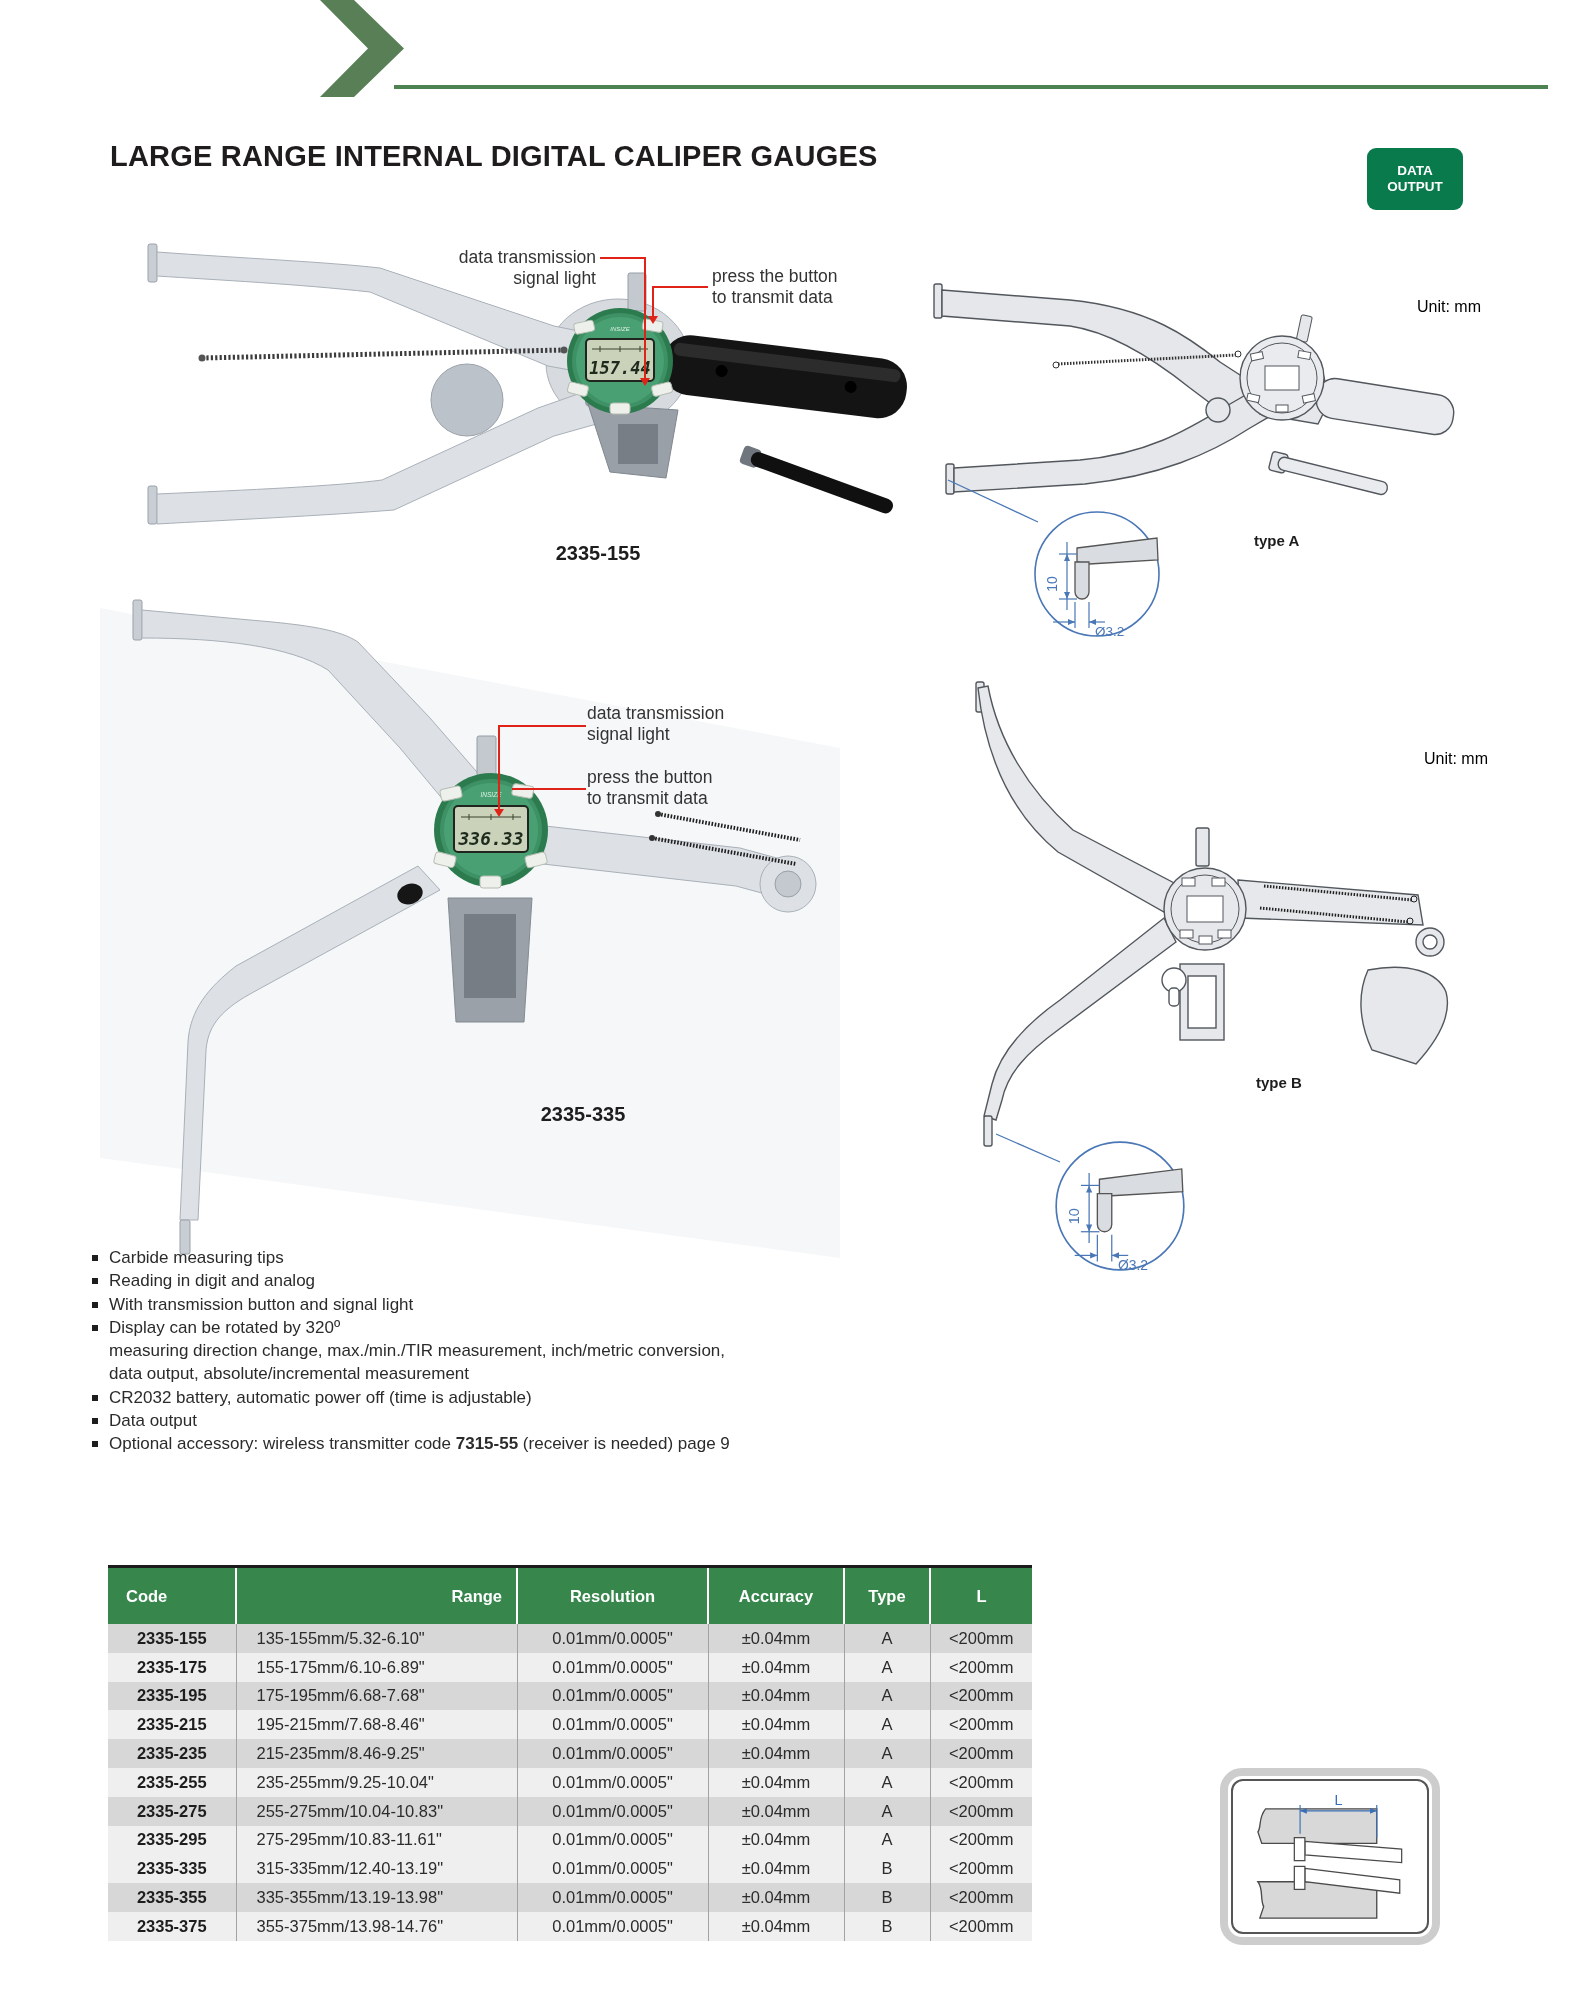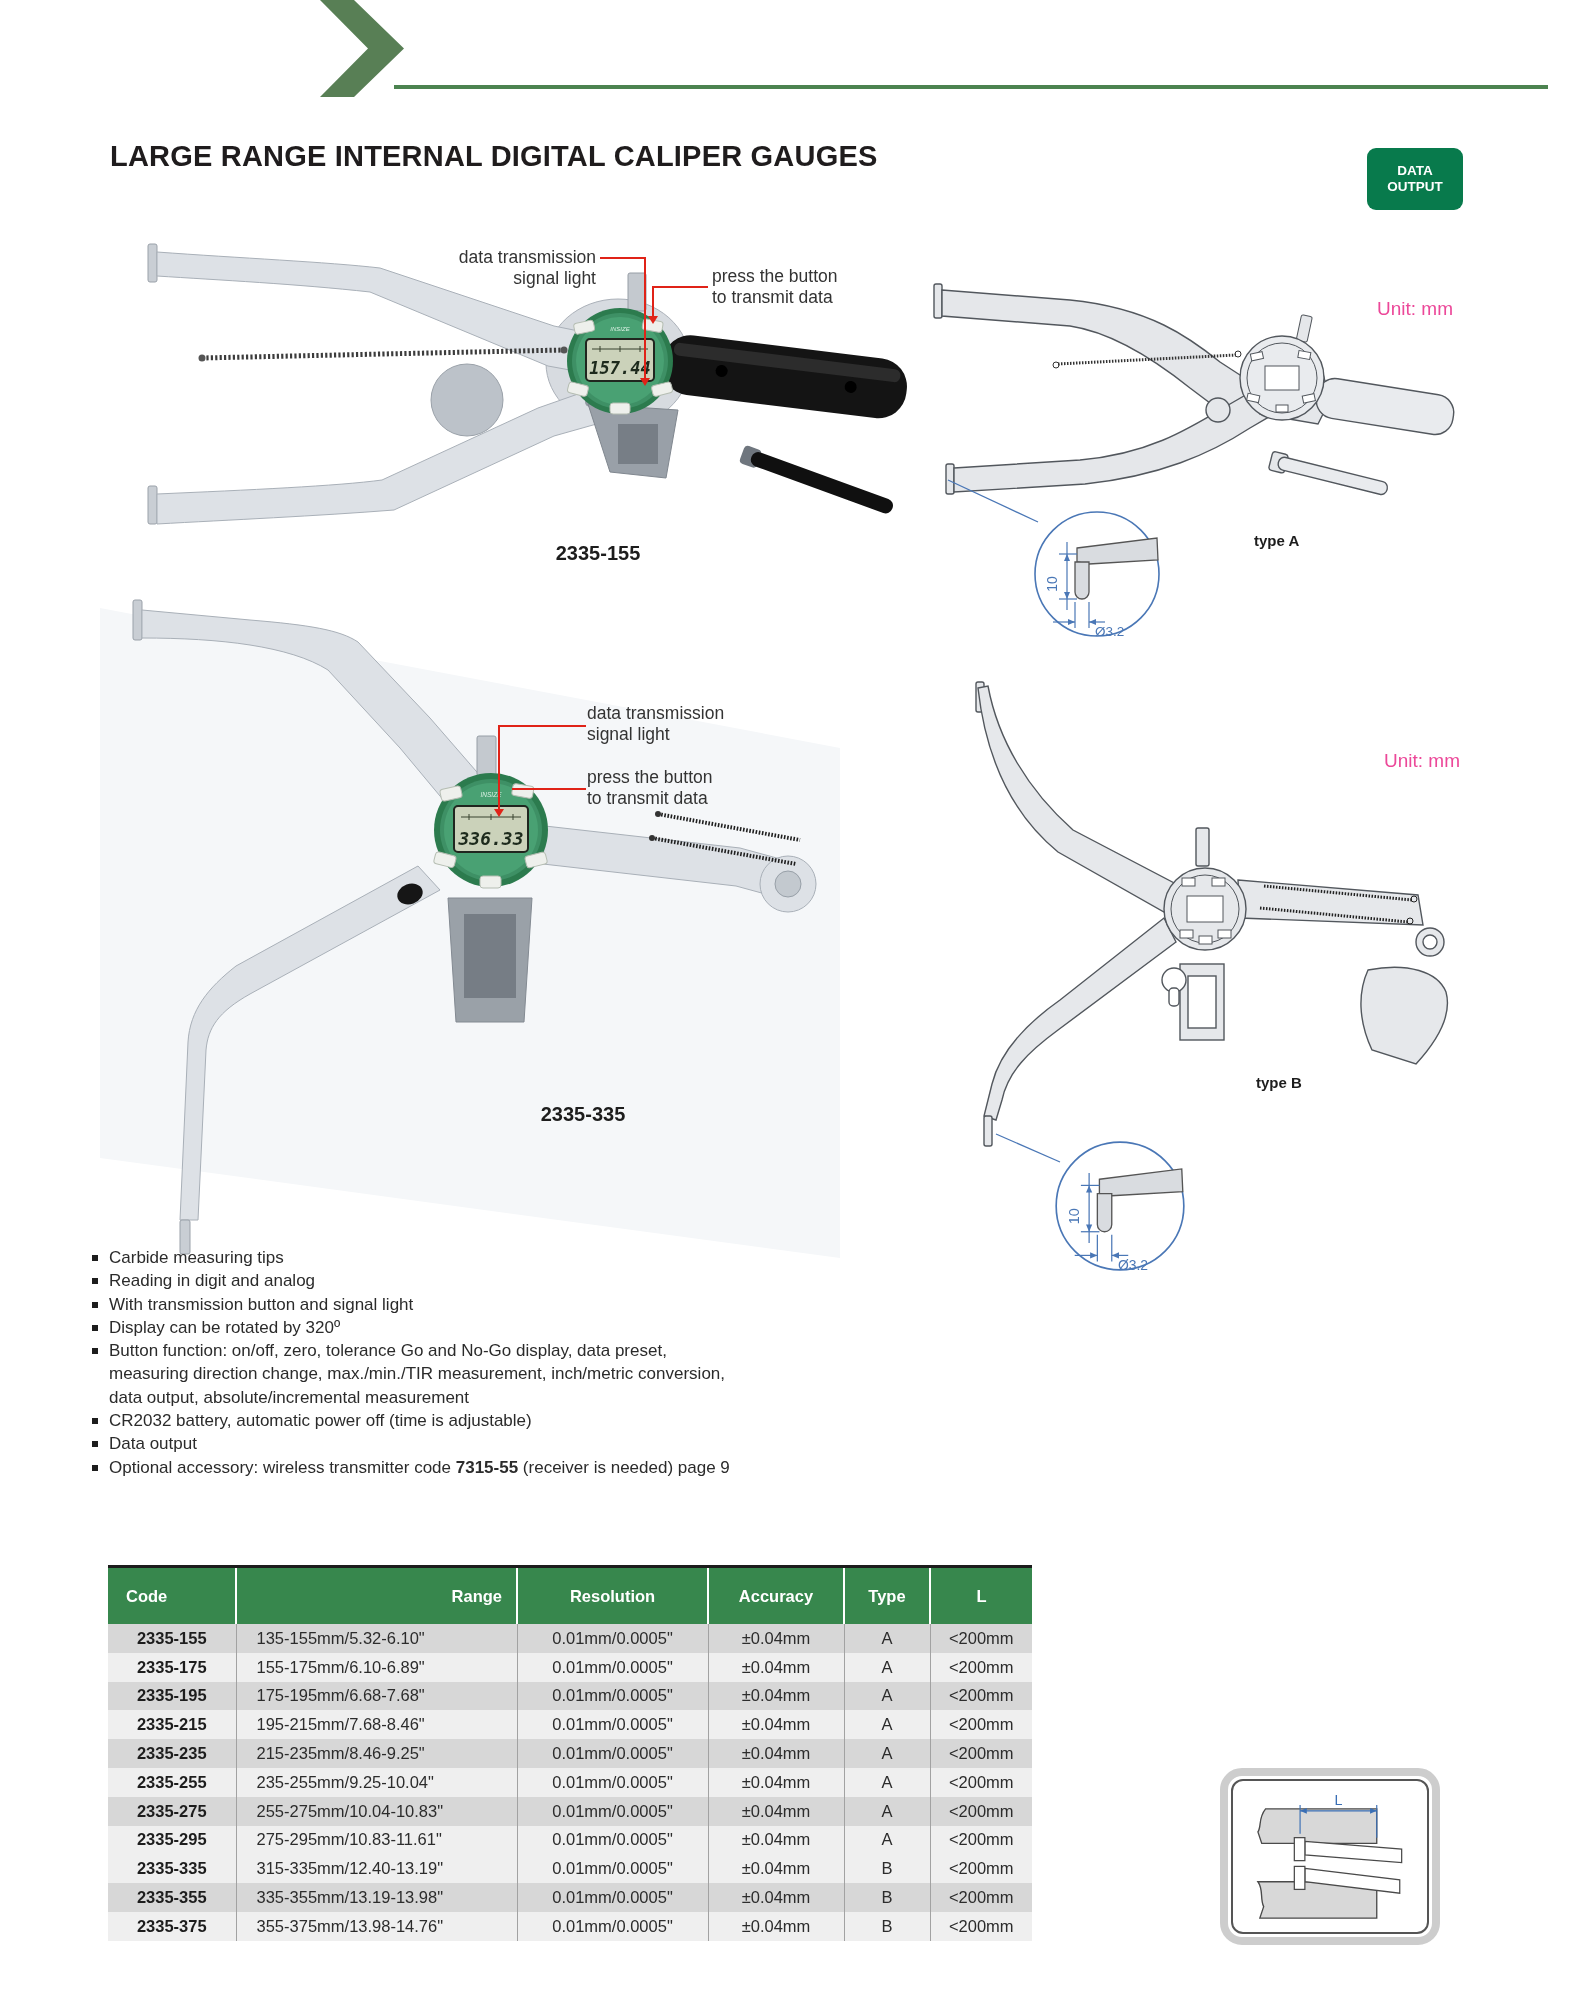--- a/index.html
+++ b/index.html
@@ -26,21 +26,21 @@
   .badge{left:1367px;top:148px;width:96px;height:62px;background:#087a4c;border-radius:9px;
          display:flex;flex-direction:column;align-items:center;justify-content:center;
          color:#fff;font-weight:700;font-size:13.5px;line-height:16px;text-align:center;}
   
   .ann{font-size:17.5px;line-height:21px;color:#333;}
   .ann.r{text-align:right;}
   .lead{background:#e02318;}
   .arrow-down{width:0;height:0;border-left:5px solid transparent;border-right:5px solid transparent;
               border-top:8px solid #e02318;}
   .caption{width:160px;text-align:center;font-size:20px;font-weight:700;color:#1d1d1d;}
-  .unit{font-size:19px;color:#ec4899;}
+  .unit{font-size:16px;color:#000000;margin-left:40px;}
   .typelabel{font-size:15px;font-weight:700;color:#1d1d1d;}
   
   #features-list{left:92px;top:1246px;width:750px;}
   .f-line{position:relative;padding-left:17px;font-size:17px;line-height:23.3px;color:#2b2b2b;white-space:nowrap;}
   .f-line .bullet{position:absolute;left:0;top:9px;width:6px;height:6px;background:#1d1d1d;display:inline-block;}
   
   .spec{left:108px;top:1565px;width:924px;border-collapse:collapse;table-layout:fixed;
         border-top:3px solid #1c1c1c;font-size:16.5px;}
   .spec th{background:#37874d;color:#fff;font-weight:700;height:28px;padding:14px;
            border-right:2px solid #fff;text-align:center;}
@@ -348,21 +348,20 @@
       <div>
         <div class="f-line"><span class="bullet"></span>Reading in digit and analog</div>
       </div>
       <div>
         <div class="f-line"><span class="bullet"></span>With transmission button and signal light</div>
       </div>
       <div>
         <div class="f-line"><span class="bullet"></span>Display can be rotated by 320º</div>
       </div>
       <div>
-        <div class="f-line"><span class="bullet"></span>Button function: on/off, zero, tolerance Go and No-Go display, data preset,</div>
         <div class="f-line">measuring direction change, max./min./TIR measurement, inch/metric conversion,</div>
         <div class="f-line">data output, absolute/incremental measurement</div>
       </div>
       <div>
         <div class="f-line"><span class="bullet"></span>CR2032 battery, automatic power off (time is adjustable)</div>
       </div>
       <div>
         <div class="f-line"><span class="bullet"></span>Data output</div>
       </div>
       <div>

